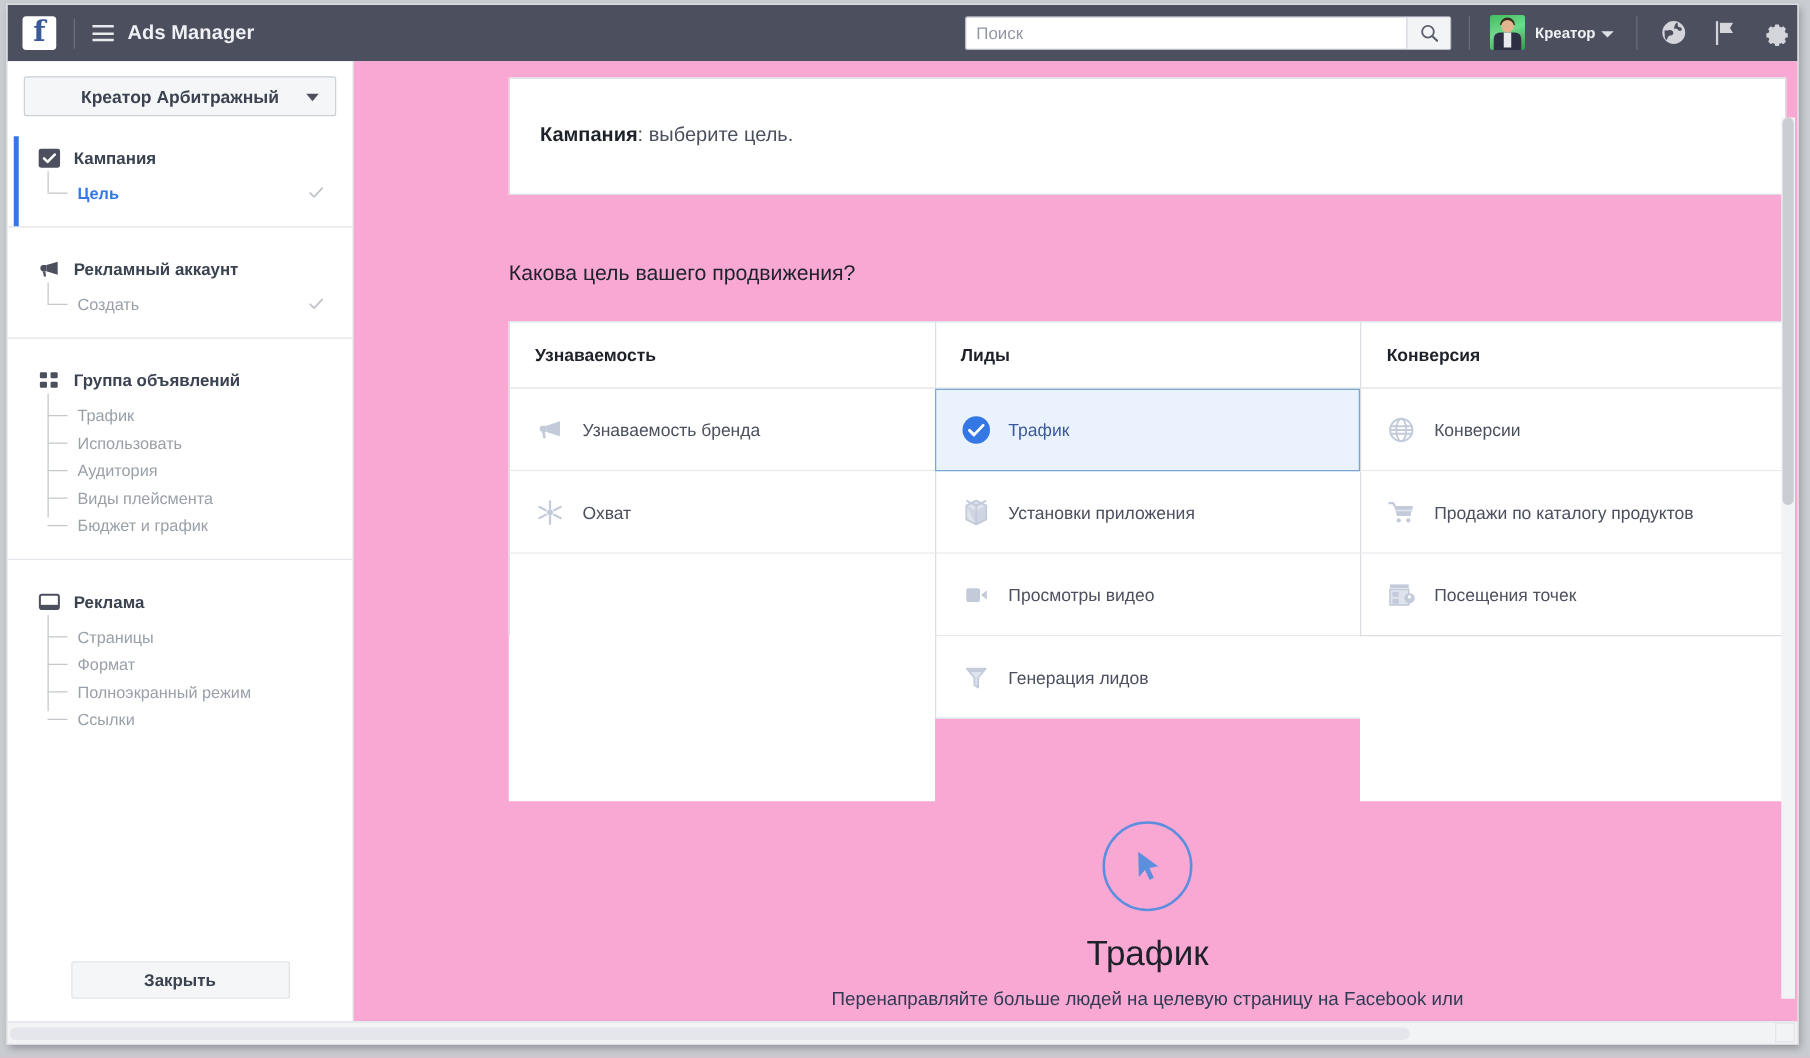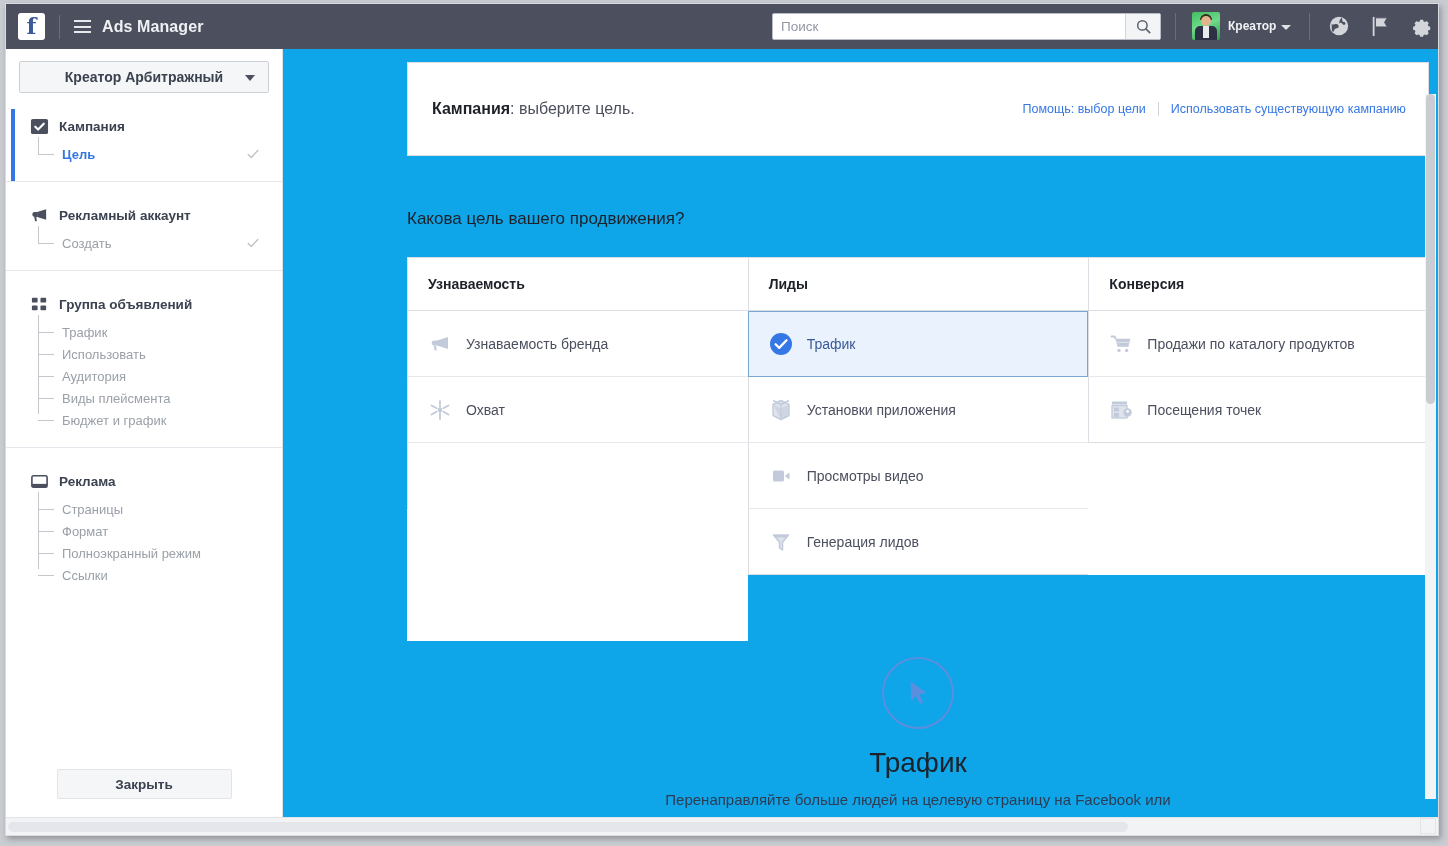--- a/index.html
+++ b/index.html
@@ -157,21 +157,21 @@
   .close-btn {
     width: 175px; height: 30px; background: #f5f6f7;
     border: 1px solid #e2e4e8; border-radius: 2px;
     font-size: 13.5px; font-weight: bold; color: #3b4250;
     font-family: "Liberation Sans", sans-serif; cursor: pointer;
   }
 
   
   .main {
     position: absolute; left: 277px; top: 45px; right: 0; bottom: 18px;
-    background: #0ea5e9; overflow: hidden;
+    background: #f9a8d4; overflow: hidden;
   }
   .camp-card {
     position: absolute; left: 124px; top: 13px; width: 1022px; height: 94px;
     background: #fff; border: 1px solid #dcdee3;
     display: flex; align-items: center;
   }
   .camp-title { margin-left: 24px; font-size: 16px; color: #4b4f5e; }
   .camp-title b { color: #1d2129; font-weight: bold; }
   .camp-links {
     margin-left: auto; margin-right: 22px;
@@ -442,25 +442,20 @@
       <button class="close-btn">Закрыть</button>
     </div>
   </div>
 
   <div class="main">
 
     <div class="camp-card">
       <div class="camp-title">
         <b>Кампания</b><span>: выберите цель.</span>
       </div>
-      <div class="camp-links">
-        <a>Помощь: выбор цели</a>
-        <span class="vsep"></span>
-        <a>Использовать существующую кампанию</a>
-      </div>
     </div>
 
     <div class="q-title">Какова цель вашего продвижения?</div>
 
     <div class="obj-table">
 
       <div class="col">
         <div class="chead">Узнаваемость</div>
         <div class="cell">
           <span class="cicon">
@@ -529,20 +524,32 @@
             </svg>
           </span>
           <span class="clabel">Генерация лидов</span>
         </div>
       </div>
 
       <div class="col">
         <div class="chead">Конверсия</div>
         <div class="cell">
           <span class="cicon">
+            <svg width="24" height="24" viewBox="0 0 24 24" fill="none" stroke="#c3cbdb" stroke-width="1.5">
+              <circle cx="12" cy="12" r="9"></circle>
+              <ellipse cx="12" cy="12" rx="4" ry="9"></ellipse>
+              <line x1="3" y1="9" x2="21" y2="9"></line>
+              <line x1="3" y1="15" x2="21" y2="15"></line>
+              <line x1="3" y1="12" x2="21" y2="12"></line>
+            </svg>
+          </span>
+          <span class="clabel">Конверсии</span>
+        </div>
+        <div class="cell">
+          <span class="cicon">
             <svg width="24" height="24" viewBox="0 0 24 24">
               <path d="M2.5 4.5h3l1.2 2" stroke="#c3cbdb" stroke-width="1.8" fill="none" stroke-linecap="round"></path>
               <path d="M6.4 6.8h15l-2 7.2H8.4z" fill="#c3cbdb"></path>
               <path d="M8.4 14h11.2" stroke="#c3cbdb" stroke-width="1.6" fill="none"></path>
               <path d="M7.6 10.4h14" stroke="#dfe3ec" stroke-width="1.1" fill="none"></path>
               <circle cx="10" cy="18.4" r="1.7" fill="#c3cbdb"></circle>
               <circle cx="17.6" cy="18.4" r="1.7" fill="#c3cbdb"></circle>
             </svg>
           </span>
           <span class="clabel">Продажи по каталогу продуктов</span>

